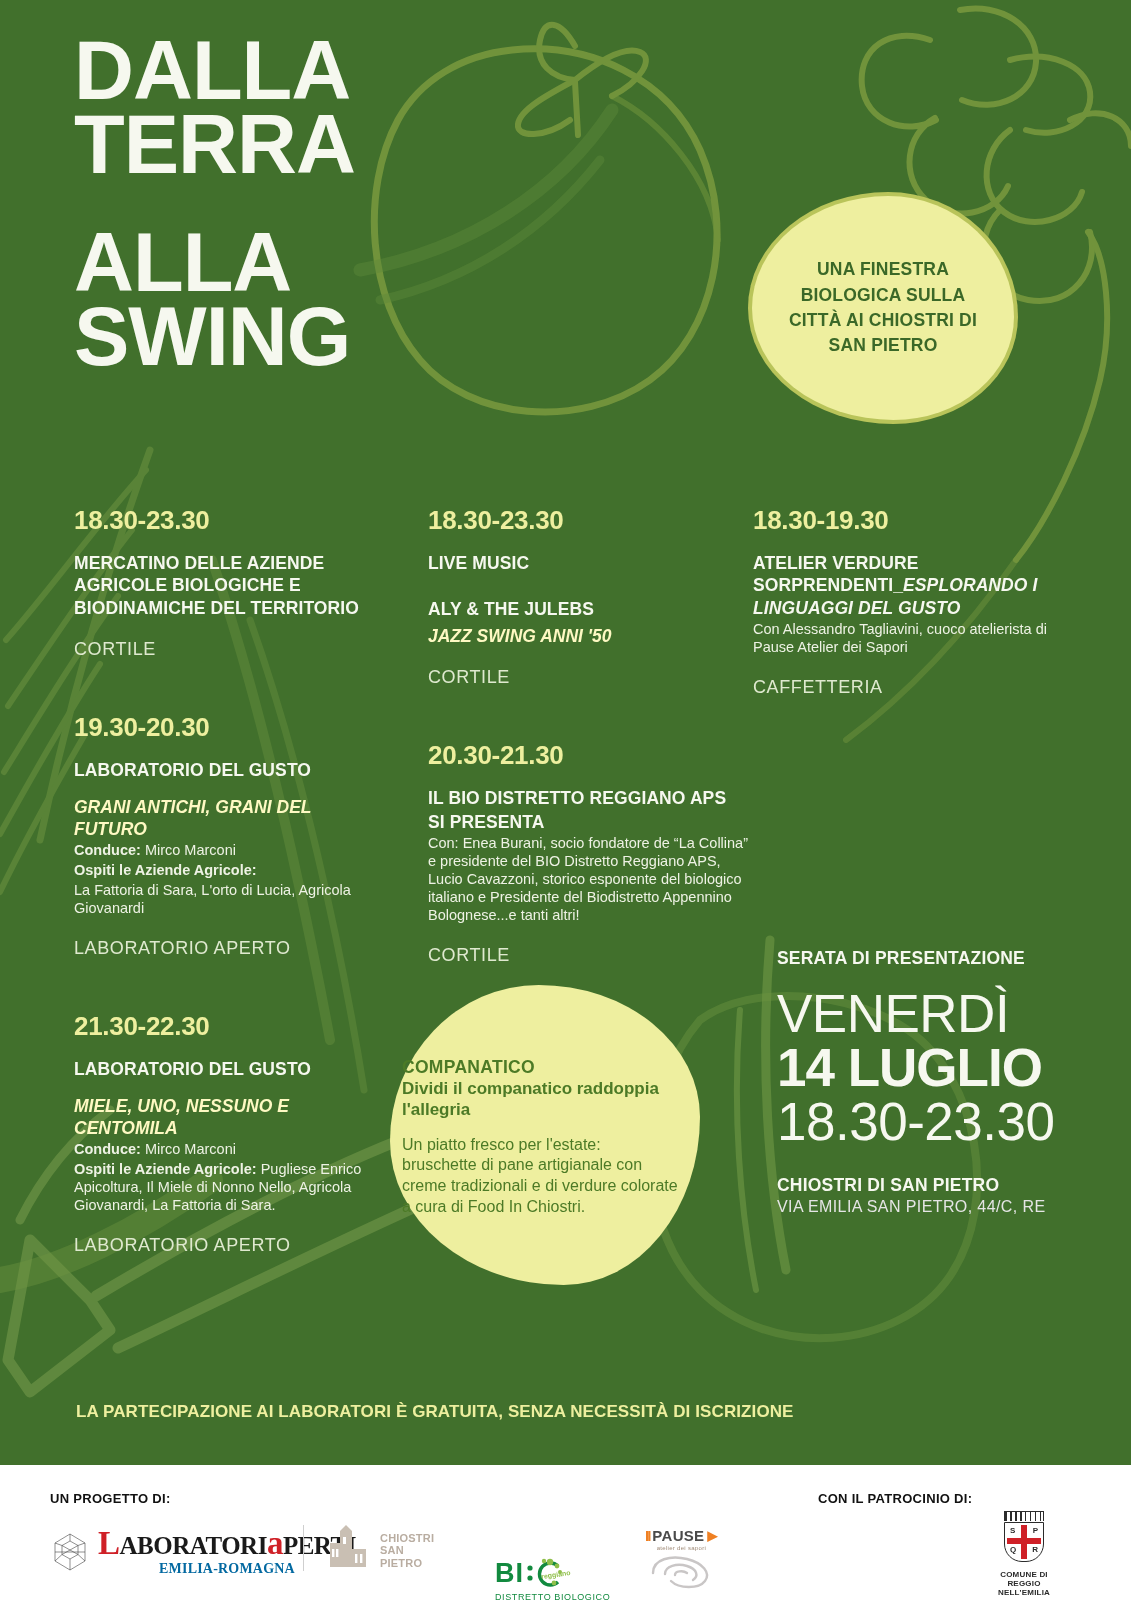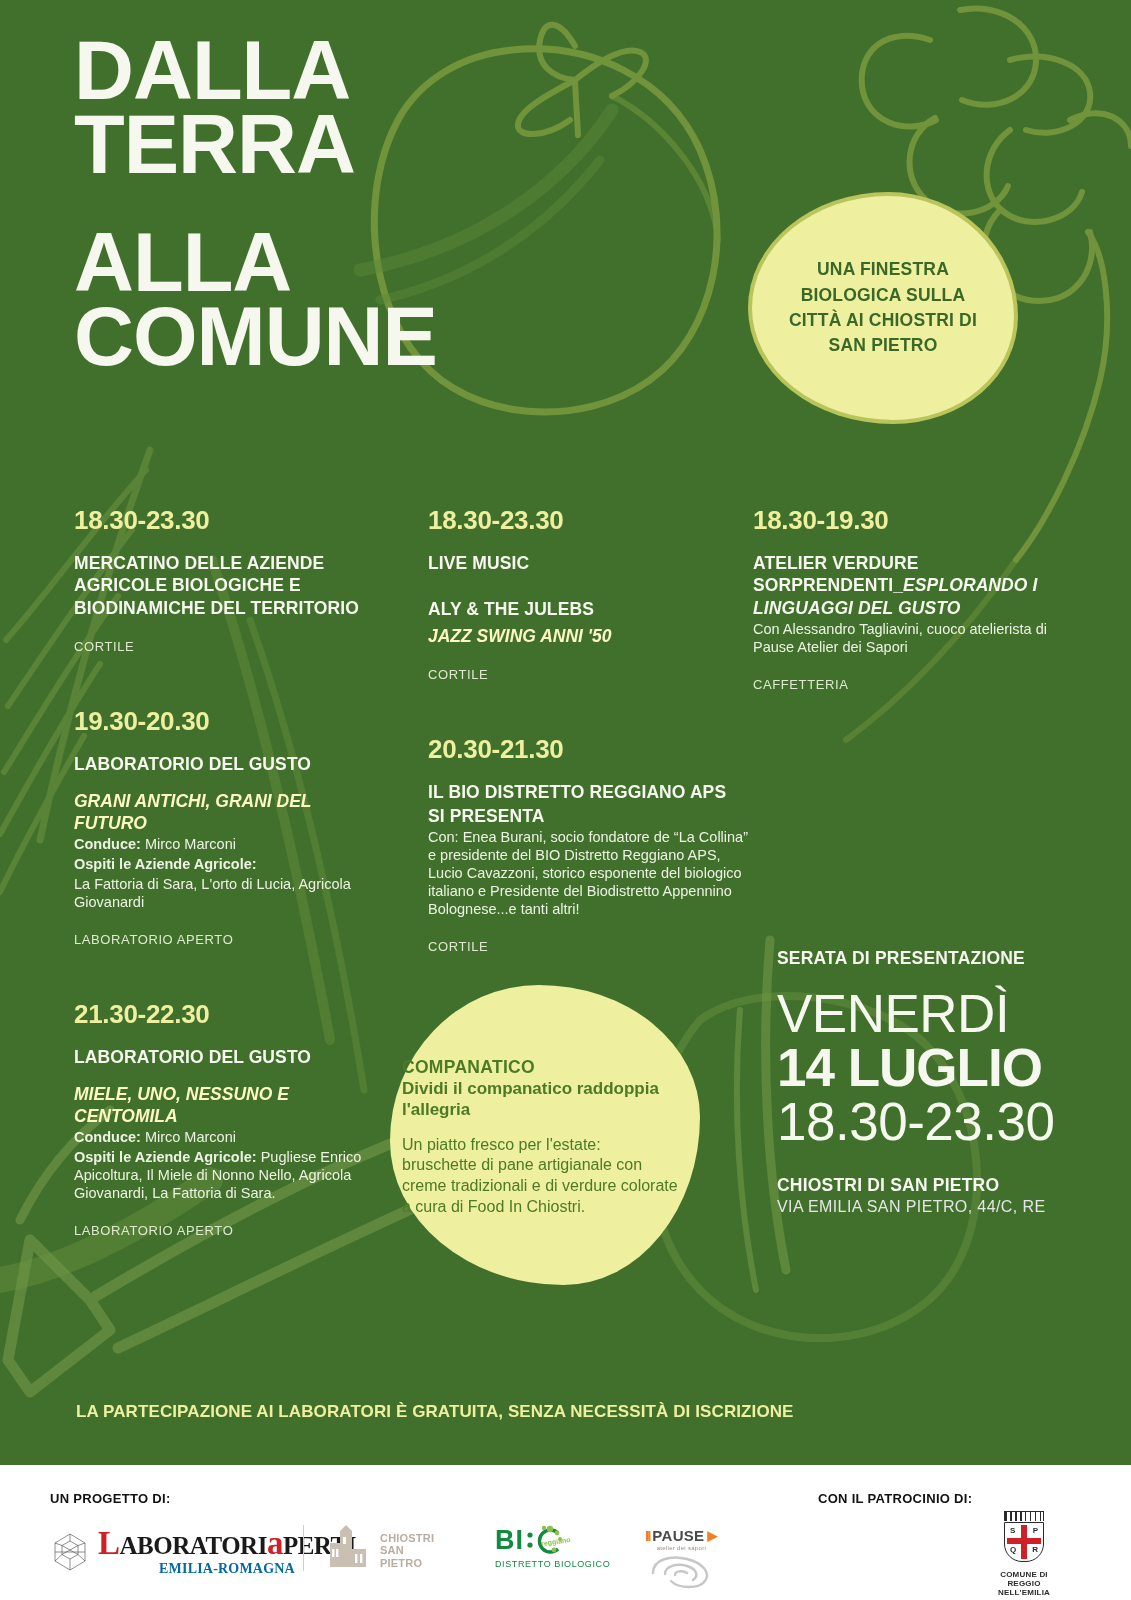--- a/index.html
+++ b/index.html
@@ -69,21 +69,21 @@
   .ev-sub {
     color:#fef9c3; font-size:17.5px; font-weight:700; font-style:italic;
     line-height:1.28; margin-top:14px;
   }
   .ev-sub.tight { margin-top:4px; }
   .ev-detail {
     color:#eef2e4; font-size:14.5px; line-height:1.24; margin-top:2px;
   }
   .ev-detail b { font-weight:700; }
   .ev-place {
-    color:#dfe9cf; font-size:13px; font-weight:400;
+    color:#dfe9cf; font-size:18px; font-weight:400;
     letter-spacing:0.6px; margin-top:20px;
   }
 
   
   #ev-mercatino { margin-bottom:52px; }
   #ev-grani     { margin-bottom:52px; }
   #ev-live      { margin-bottom:52px; }
 
   
   .comp {
@@ -152,21 +152,21 @@
   .la-row2 { font-family:"Liberation Serif", serif; font-weight:700; font-size:14px; color:#0369a1; letter-spacing:0.2px; text-align:center; margin-top:2px; }
 
   #divider-1 { position:absolute; left:303px; top:60px; width:1px; height:46px; background:#cfcfcf; }
 
   
   #logo-chiostri { left:330px; top:58px; display:flex; align-items:flex-end; gap:6px; }
   .chio-txt { color:#b9ada1; font-size:11px; font-weight:700; line-height:1.12; letter-spacing:0.2px; }
 
   
   #logo-bio { left:495px; top:60px; }
-  .bio-word { font-weight:700; font-size:27px; color:#128a3f; letter-spacing:1px; line-height:1; display:flex; align-items:center; }
+  .bio-word { font-weight:700; font-size:27px; color:#128a3f; letter-spacing:1px; line-height:1; display:flex; align-items:center;margin-top:33px; }
   .bio-sub { font-size:9px; font-weight:400; color:#128a3f; letter-spacing:0.6px; margin-top:4px; }
   .reggiano-badge { font-size:7px; color:#8fbf4a; font-weight:700; position:absolute; left:46px; top:13px; transform:rotate(-8deg); }
 
   
   #logo-pause { left:645px; top:62px; }
   .pause-word { font-size:15px; font-weight:700; color:#4a4a4a; letter-spacing:0.3px; display:flex; align-items:center; gap:3px; }
   .pause-bars { color:#ef8023; font-size:15px; font-weight:700; letter-spacing:-2px; }
   .pause-tri { color:#ef8023; font-size:13px; }
   .pause-tag { font-size:6px; color:#a08b78; letter-spacing:0.3px; text-align:center; margin-top:1px; }
 
@@ -253,21 +253,21 @@
     <g fill="none" stroke="#6d9440" stroke-linecap="round" opacity="0.45">
       <path d="M700 1020 C640 1090 632 1220 700 1290 C770 1362 900 1350 950 1276 C1000 1202 978 1078 908 1030 C852 992 752 982 700 1020 Z" stroke-width="8"></path>
     </g>
   </svg>
 
   <div class="title-block">
     <span class="t-line">DALLA</span>
     <span class="t-line">TERRA</span>
     <div class="t-gap"></div>
     <span class="t-line">ALLA</span>
-    <span class="t-line">COMUNE</span>
+    <span class="t-line">SWING</span>
   </div>
 
   <div class="badge">
     <div class="blob"></div>
     <div class="btxt">UNA FINESTRA BIOLOGICA SULLA CITTÀ AI CHIOSTRI DI SAN PIETRO</div>
   </div>
 
   <div class="col" id="col-left">
 
     <div class="event" id="ev-mercatino">

